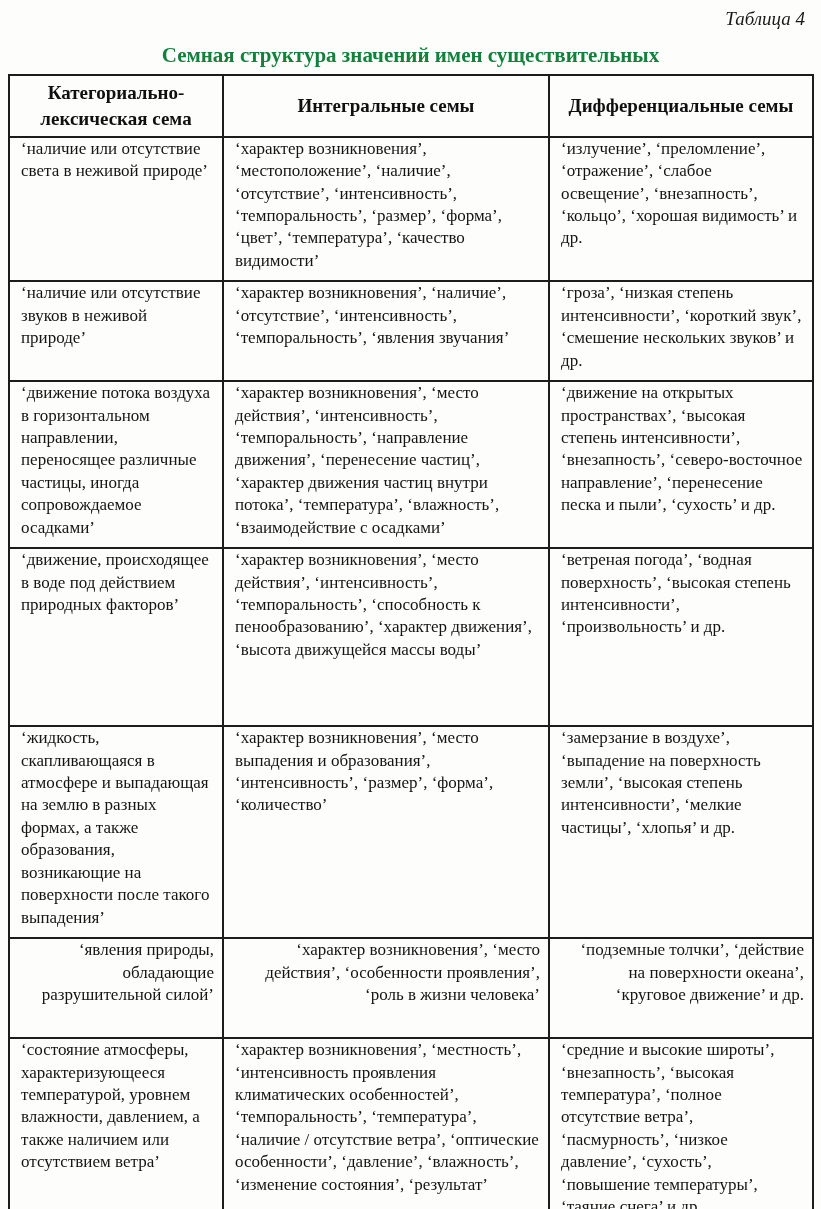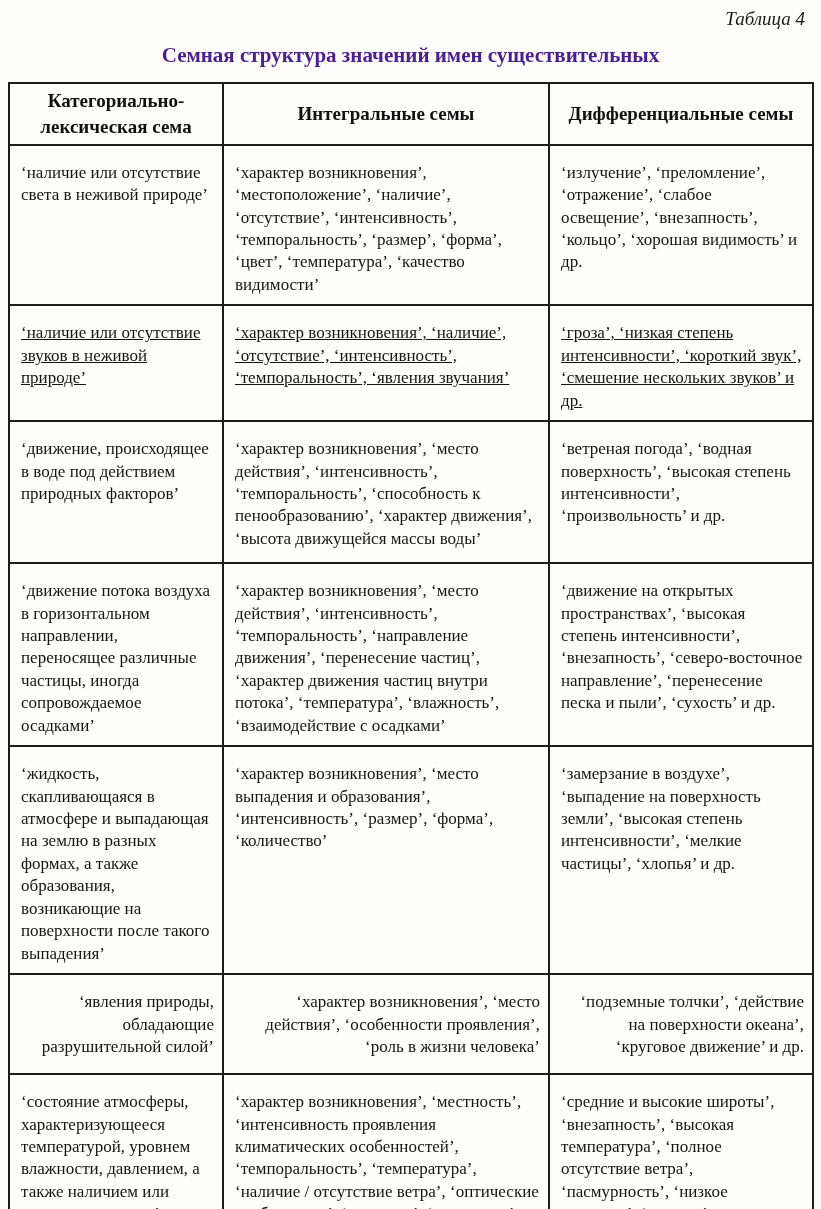--- a/index.html
+++ b/index.html
@@ -25,23 +25,23 @@
     font-style: italic;
     font-size: 19px;
     padding: 8px 16px 0 0;
     color: #1a1a1a;
   }
   .doc-title {
     text-align: center;
     font-weight: bold;
     font-size: 21px;
     line-height: 1.45;
-    margin: 10px auto 12px;
+    margin: 10px auto 4px;
     width: 660px;
-    color: #4c1d95;
+    color: #15803d;
   }
   table.semes {
     border-collapse: collapse;
     table-layout: fixed;
     margin-left: 8px;
     width: 804px;
     background: #fdfdfc;
   }
   table.semes col.c1 { width: 214px; }
   table.semes col.c2 { width: 326px; }
@@ -57,25 +57,25 @@
     vertical-align: middle;
     padding: 4px 8px;
     line-height: 1.35;
     height: 44px;
     color: #101010;
   }
   table.semes td {
     font-size: 17px;
     line-height: 1.32;
     vertical-align: top;
-    padding: 16px 8px 8px 11px;
+    padding: 0 8px 8px 11px;
     color: #141414;
   }
   tbody tr:nth-child(1) { height: 137px; }
-  tbody tr:nth-child(2) { height: 90px; text-decoration: underline;  }
+  tbody tr:nth-child(2) { height: 90px;  }
   tbody tr:nth-child(3) { height: 142px; }
   tbody tr:nth-child(4) { height: 178px; }
   tbody tr:nth-child(5) { height: 210px; margin-top: 40px; }
   tbody tr:nth-child(6) { height: 100px; text-align: right; }
   tbody tr:nth-child(7) { height: 181px; }
 </style>
 </head>
 <body>
 
 <div class="page">
@@ -104,28 +104,28 @@
         <td>‘наличие или отсутствие света в неживой природе’</td>
         <td>‘характер возникновения’, ‘местоположение’, ‘наличие’, ‘отсутствие’, ‘интенсивность’, ‘темпоральность’, ‘размер’, ‘форма’, ‘цвет’, ‘температура’, ‘качество видимости’</td>
         <td>‘излучение’, ‘преломление’, ‘отражение’, ‘слабое освещение’, ‘внезапность’, ‘кольцо’, ‘хорошая видимость’ и др.</td>
       </tr>
       <tr>
         <td>‘наличие или отсутствие звуков в неживой природе’</td>
         <td>‘характер возникновения’, ‘наличие’, ‘отсутствие’, ‘интенсивность’, ‘темпоральность’, ‘явления звучания’</td>
         <td>‘гроза’, ‘низкая степень интенсивности’, ‘короткий звук’, ‘смешение нескольких звуков’ и др.</td>
       </tr>
       <tr>
+        <td>‘движение потока воздуха в горизонтальном направлении, переносящее различные частицы, иногда сопровождаемое осадками’</td>
+        <td>‘характер возникновения’, ‘место действия’, ‘интенсивность’, ‘темпоральность’, ‘направление движения’, ‘перенесение частиц’, ‘характер движения частиц внутри потока’, ‘температура’, ‘влажность’, ‘взаимодействие с осадками’</td>
+        <td>‘движение на открытых пространствах’, ‘высокая степень интенсивности’, ‘внезапность’, ‘северо-восточное направление’, ‘перенесение песка и пыли’, ‘сухость’ и др.</td>
+      </tr>
+      <tr>
         <td>‘движение, происходящее в воде под действием природных факторов’</td>
         <td>‘характер возникновения’, ‘место действия’, ‘интенсивность’, ‘темпоральность’, ‘способность к пенообразованию’, ‘характер движения’, ‘высота движущейся массы воды’</td>
         <td>‘ветреная погода’, ‘водная поверхность’, ‘высокая степень интенсивности’, ‘произвольность’ и др.</td>
-      </tr>
-      <tr>
-        <td>‘движение потока воздуха в горизонтальном направлении, переносящее различные частицы, иногда сопровождаемое осадками’</td>
-        <td>‘характер возникновения’, ‘место действия’, ‘интенсивность’, ‘темпоральность’, ‘направление движения’, ‘перенесение частиц’, ‘характер движения частиц внутри потока’, ‘температура’, ‘влажность’, ‘взаимодействие с осадками’</td>
-        <td>‘движение на открытых пространствах’, ‘высокая степень интенсивности’, ‘внезапность’, ‘северо-восточное направление’, ‘перенесение песка и пыли’, ‘сухость’ и др.</td>
       </tr>
       <tr>
         <td>‘жидкость, скапливающаяся в атмосфере и выпадающая на землю в разных формах, а также образования, возникающие на поверхности после такого выпадения’</td>
         <td>‘характер возникновения’, ‘место выпадения и образования’, ‘интенсивность’, ‘размер’, ‘форма’, ‘количество’</td>
         <td>‘замерзание в воздухе’, ‘выпадение на поверхность земли’, ‘высокая степень интенсивности’, ‘мелкие частицы’, ‘хлопья’ и др.</td>
       </tr>
       <tr>
         <td>‘явления природы, обладающие разрушительной силой’</td>
         <td>‘характер возникновения’, ‘место действия’, ‘особенности проявления’, ‘роль в жизни человека’</td>
         <td>‘подземные толчки’, ‘действие на поверхности океана’, ‘круговое движение’ и др.</td>

